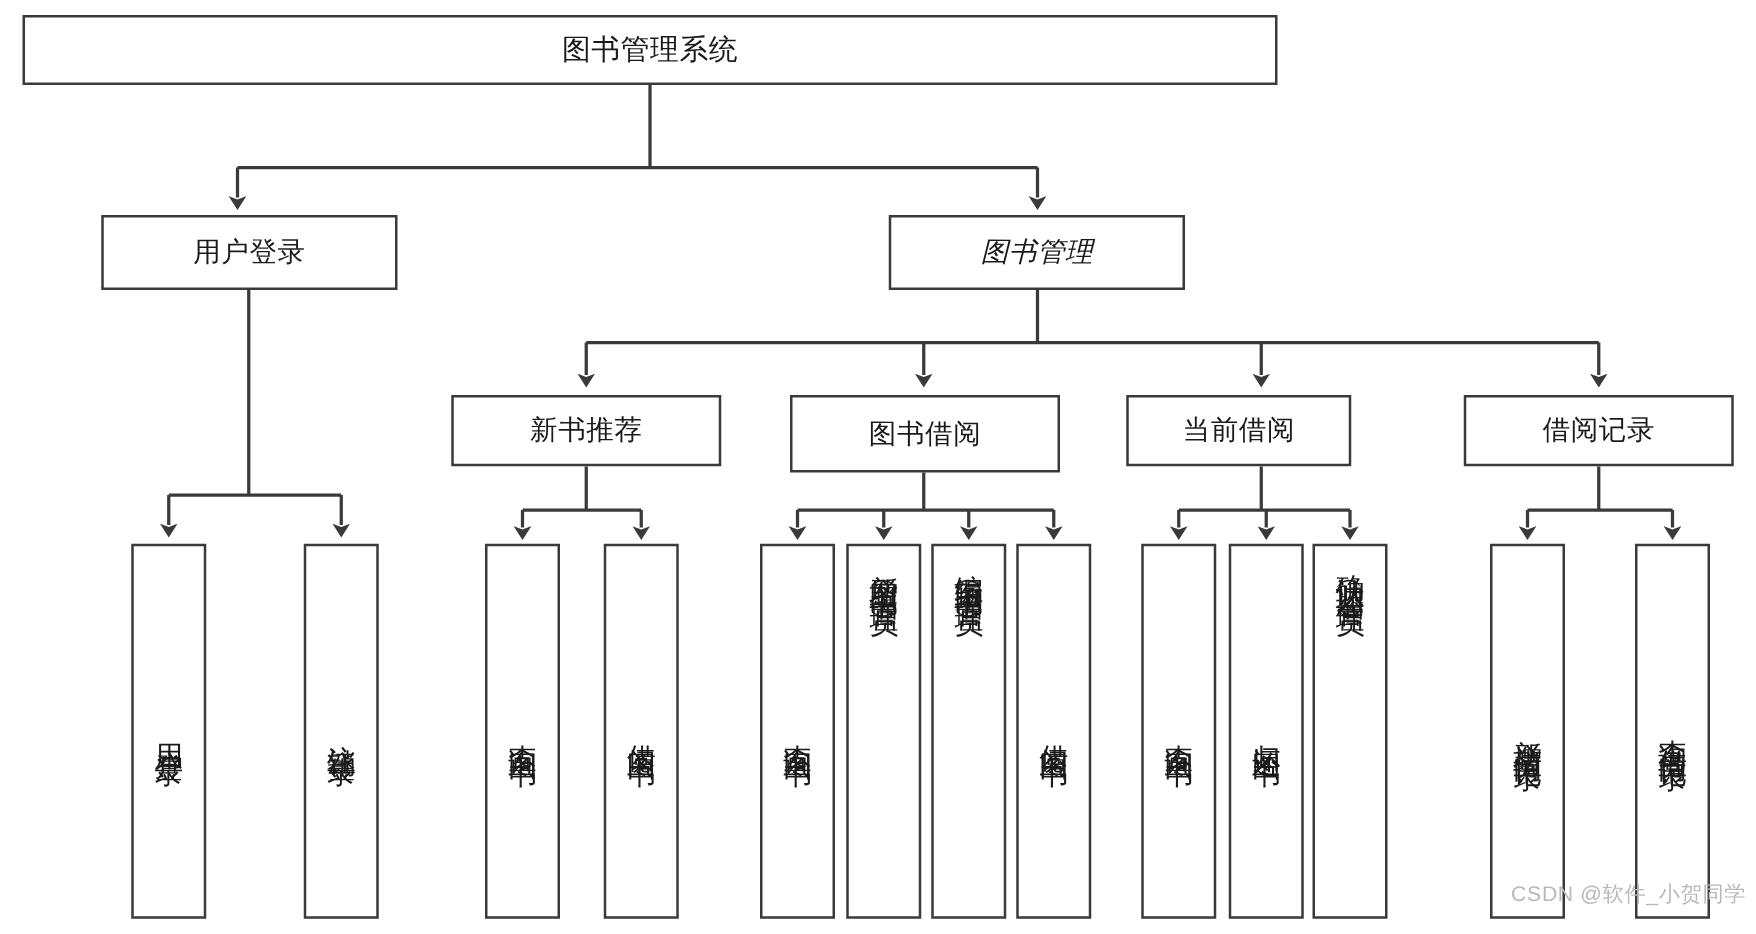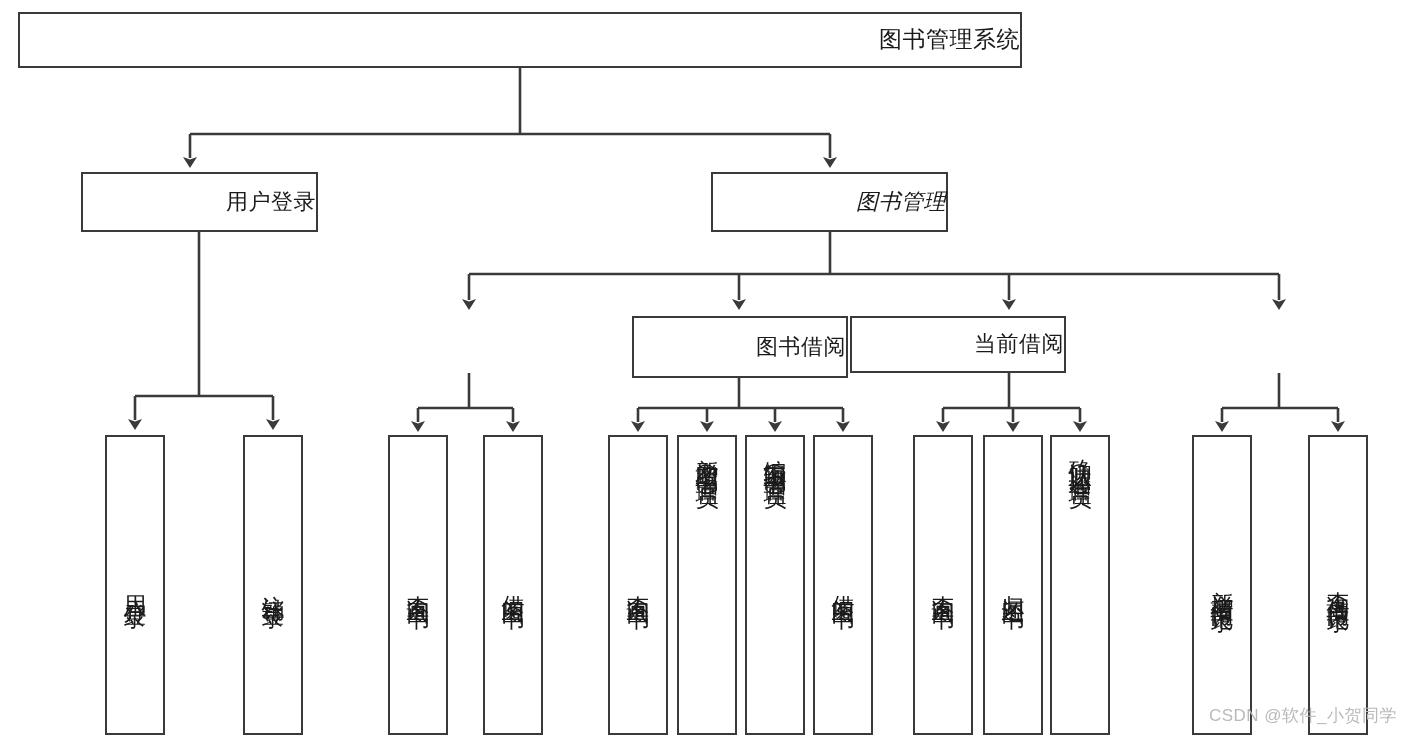--- a/index.html
+++ b/index.html
@@ -25,21 +25,21 @@
     height: 747px;
     pointer-events: none;
   }
   .node {
     position: absolute;
     box-sizing: border-box;
     border: 2.5px solid #3a3a3a;
     background: #ffffff;
     display: flex;
     align-items: center;
-    justify-content: flex-end;
+    justify-content: center;
     color: #1a1a1a;
   }
   .node .lbl {
     display: block;
     text-align: center;
     line-height: 1.12;
     letter-spacing: 0.5px;
   }
   
   .node.h .lbl {
@@ -136,25 +136,31 @@
     <span class="lbl">图书管理系统</span>
   </div>
 
   <div class="node h" style="left:81px; top:172px; width:237px; height:60px;">
     <span class="lbl">用户登录</span>
   </div>
   <div class="node h" style="left:711px; top:172px; width:237px; height:60px;font-style:italic;">
     <span class="lbl">图书管理</span>
   </div>
 
+  <div class="node h" style="left:361px; top:316px; width:216px; height:57px;">
+    <span class="lbl">新书推荐</span>
+  </div>
   <div class="node h" style="left:632px; top:316px; width:216px; height:62px;">
     <span class="lbl">图书借阅</span>
   </div>
-  <div class="node h" style="left:850px; top:316px; width:216px; height:57px;">
+  <div class="node h" style="left:901px; top:316px; width:180px; height:57px;">
     <span class="lbl">当前借阅</span>
+  </div>
+  <div class="node h" style="left:1171px; top:316px; width:216px; height:57px;">
+    <span class="lbl">借阅记录</span>
   </div>
 
   <div class="node v center" style="left:105px; top:435px; width:60px; height:300px;">
     <span class="lbl">用户登录</span>
   </div>
   <div class="node v center" style="left:243px; top:435px; width:60px; height:300px;">
     <span class="lbl">注销登录</span>
   </div>
 
   <div class="node v center" style="left:388px; top:435px; width:60px; height:300px;">

